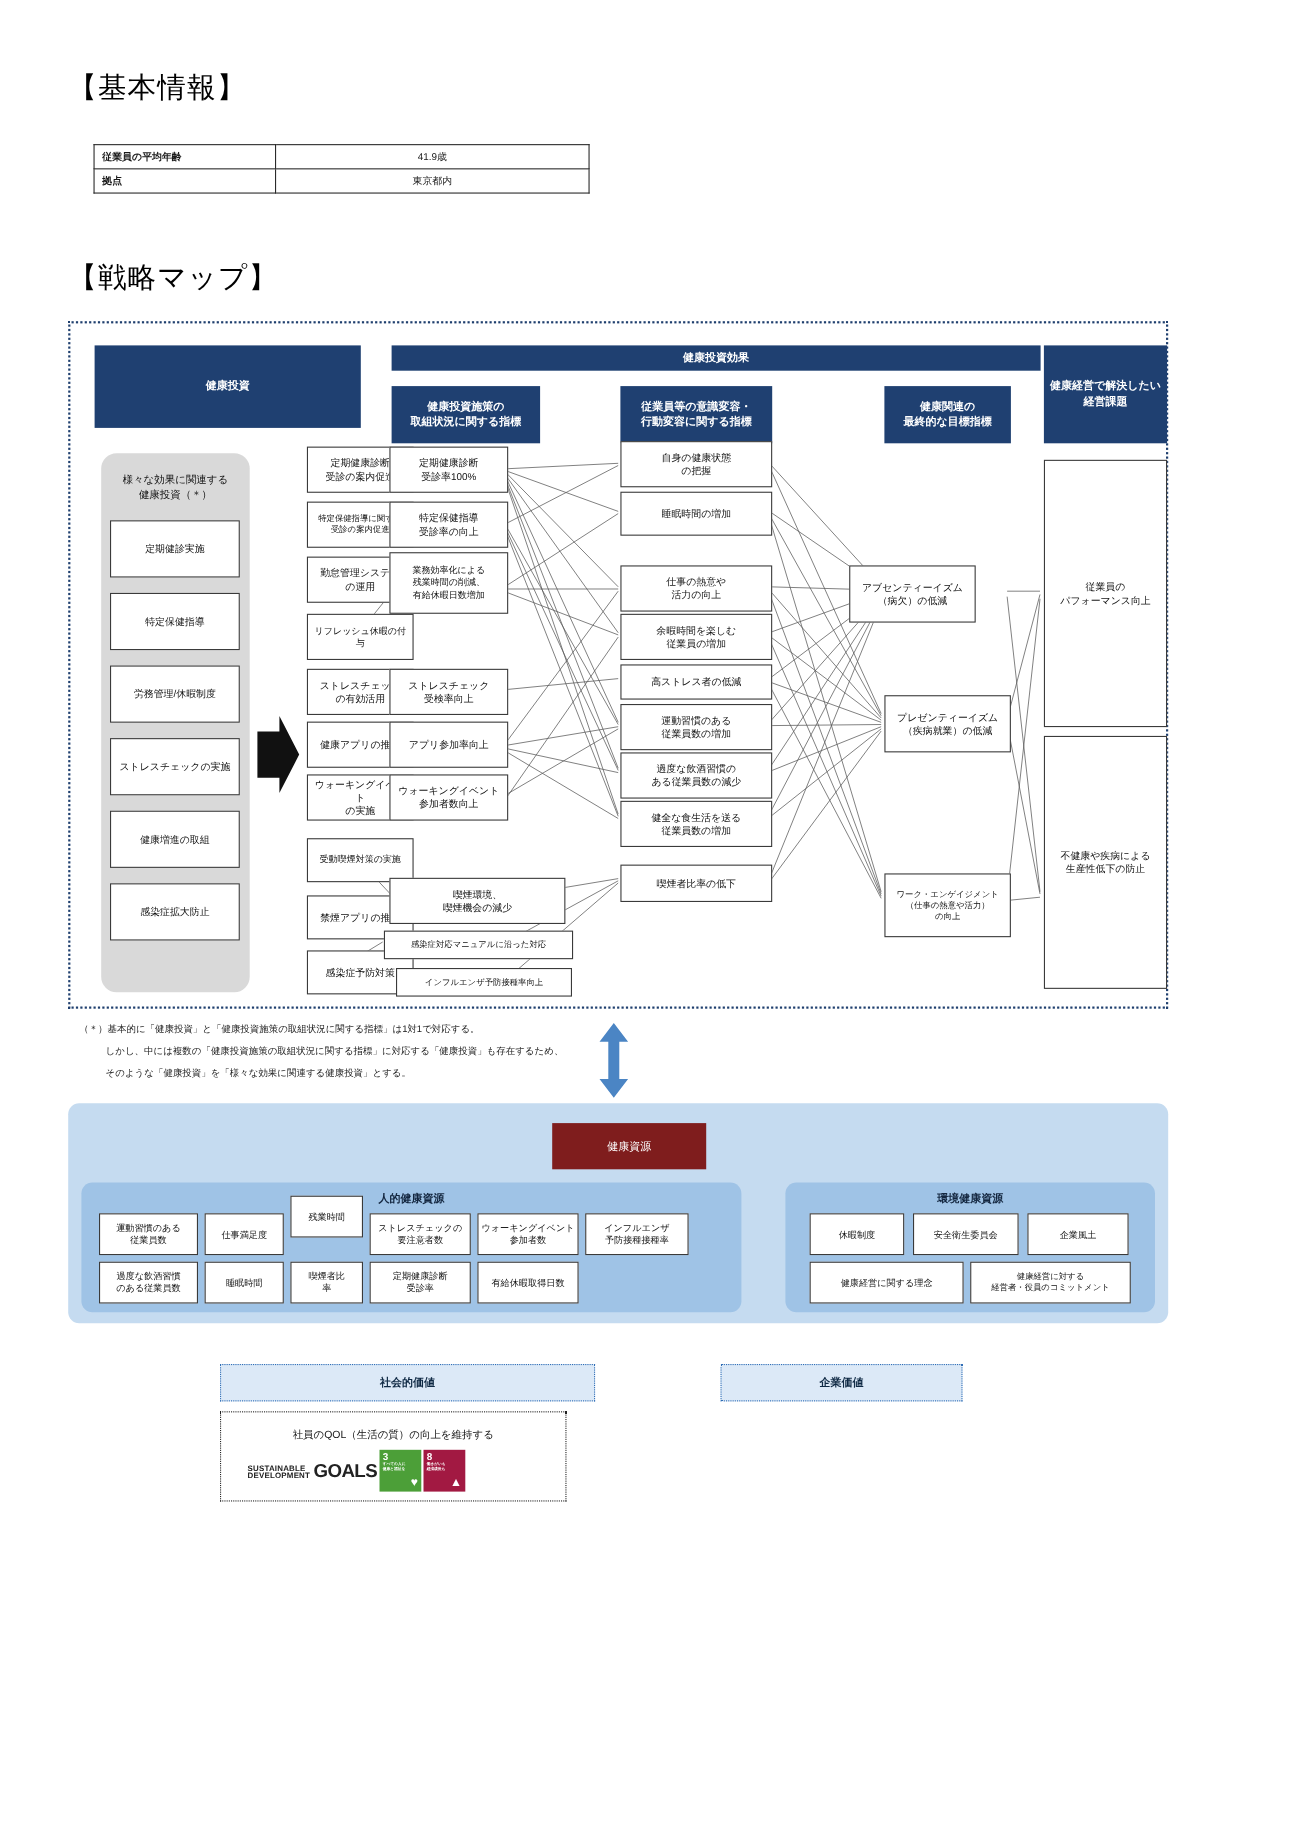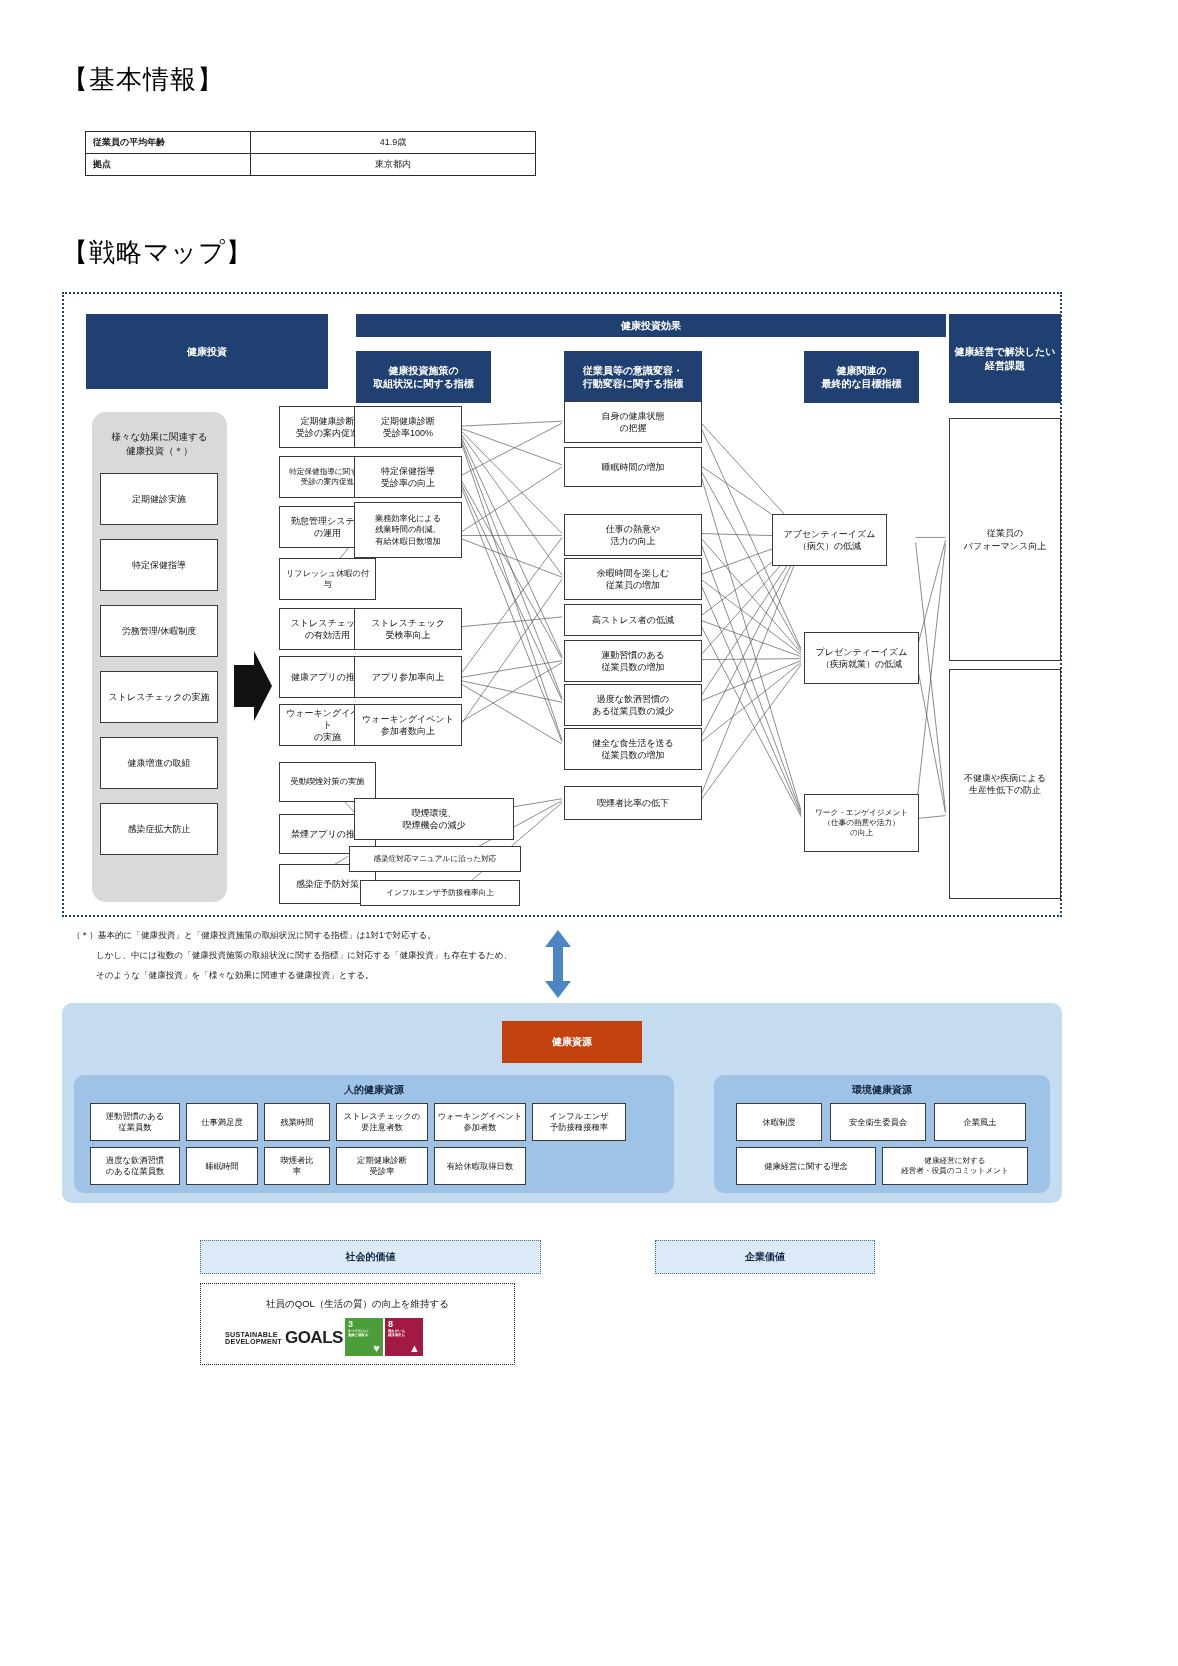--- a/index.html
+++ b/index.html
@@ -119,24 +119,24 @@
 
   
   .res-outer{
     position:absolute;
     background:#c5dbf0;
     border-radius:10px;
     box-sizing:border-box;
   }
   .res-head{
     position:absolute;
-    background:#c2410c;
+    background:#7f1d1d;
     color:#fff;
     display:flex;align-items:center;justify-content:center;
-    font-size:10px;font-weight:bold;
+    font-size:10px;font-weight:normal;
   }
   .res-group{
     position:absolute;
     background:#9fc3e6;
     border-radius:10px;
     box-sizing:border-box;
   }
   .res-group-title{
     position:absolute;
     width:100%;text-align:center;
@@ -483,21 +483,21 @@
     <div class="res-group" style="left:12px;top:72px;width:600px;height:118px;">
       <div class="res-group-title" style="top:8px;">人的健康資源</div>
 
       <div class="chip" style="left:16px;top:28px;width:90px;height:38px;">
           <span style="white-space:pre-line;">運動習慣のある
 従業員数</span>
         </div>
       <div class="chip" style="left:112px;top:28px;width:72px;height:38px;">
           <span style="white-space:pre-line;">仕事満足度</span>
         </div>
-      <div class="chip" style="left:190px;top:28px;width:66px;height:38px;">
+      <div class="chip" style="left:190px;top:12px;width:66px;height:38px;">
           <span style="white-space:pre-line;">残業時間</span>
         </div>
       <div class="chip" style="left:262px;top:28px;width:92px;height:38px;">
           <span style="white-space:pre-line;">ストレスチェックの
 要注意者数</span>
         </div>
       <div class="chip" style="left:360px;top:28px;width:92px;height:38px;">
           <span style="white-space:pre-line;">ウォーキングイベント
 参加者数</span>
         </div>

